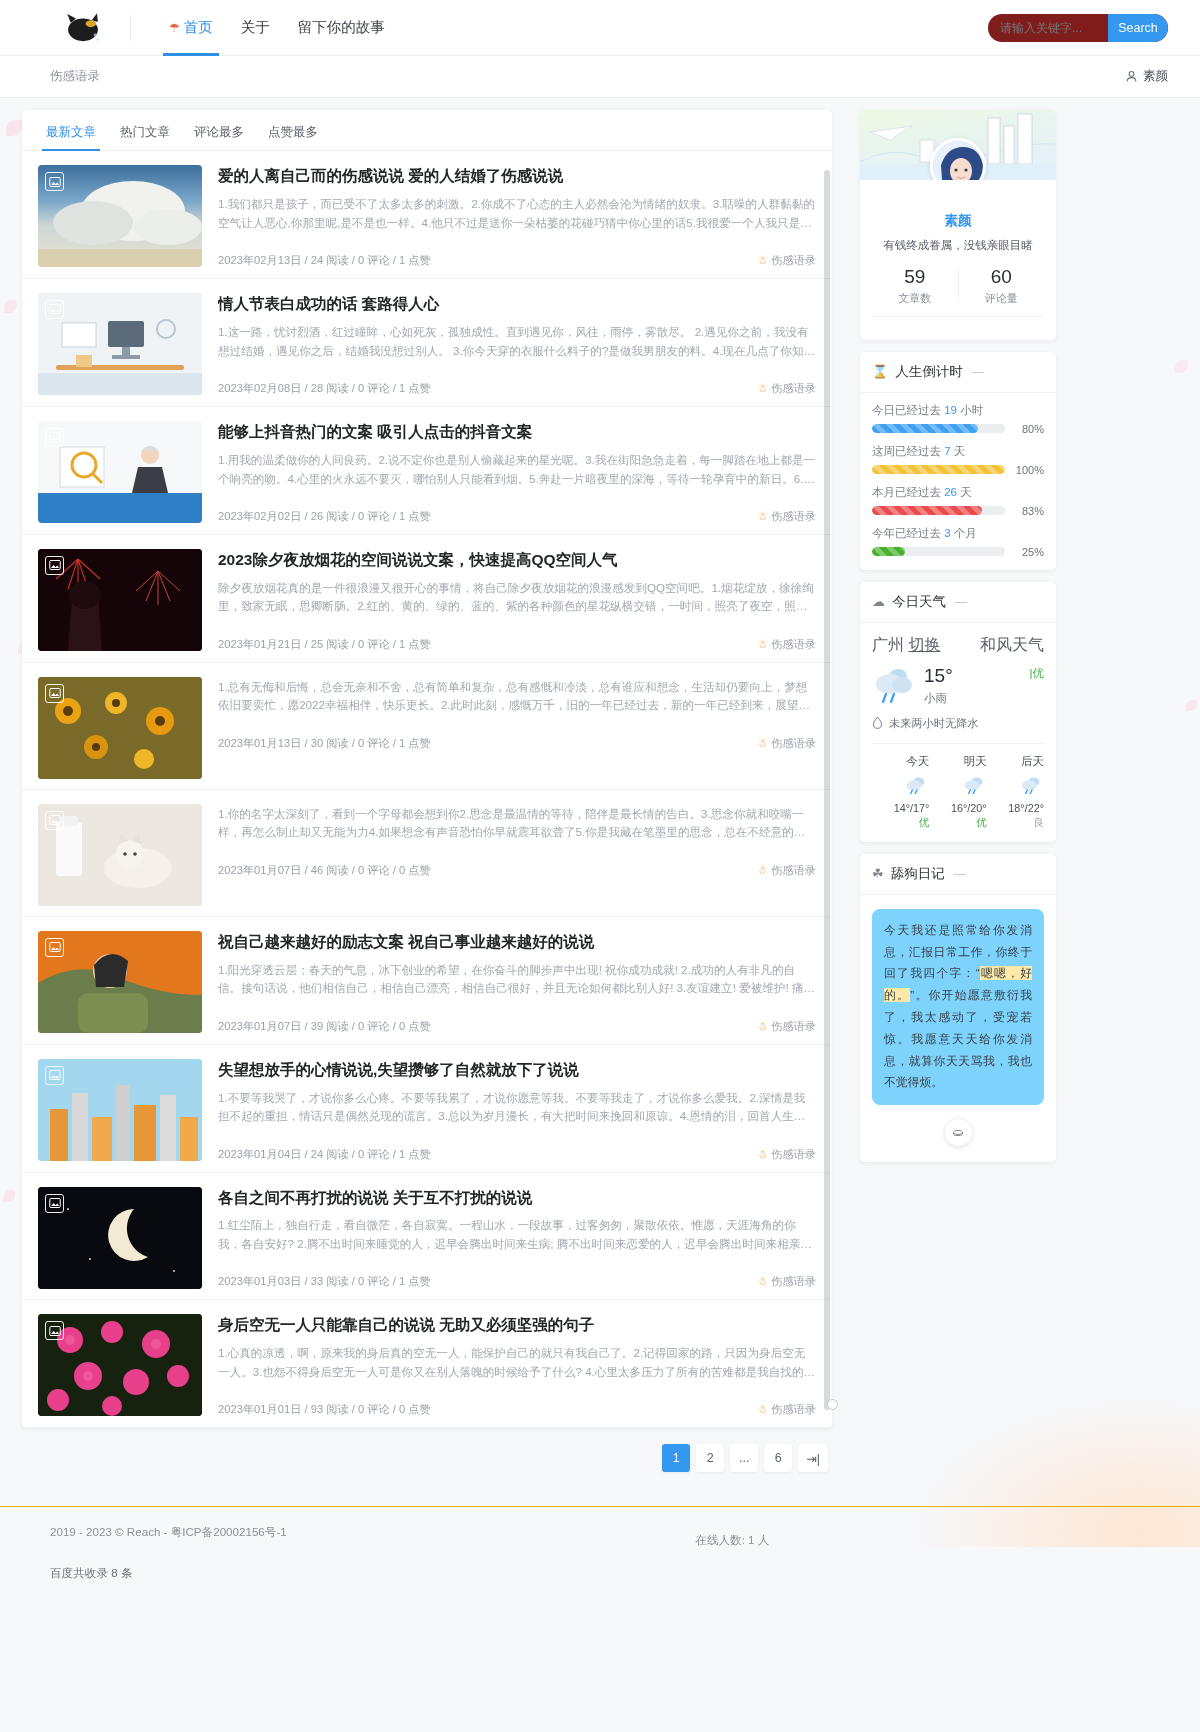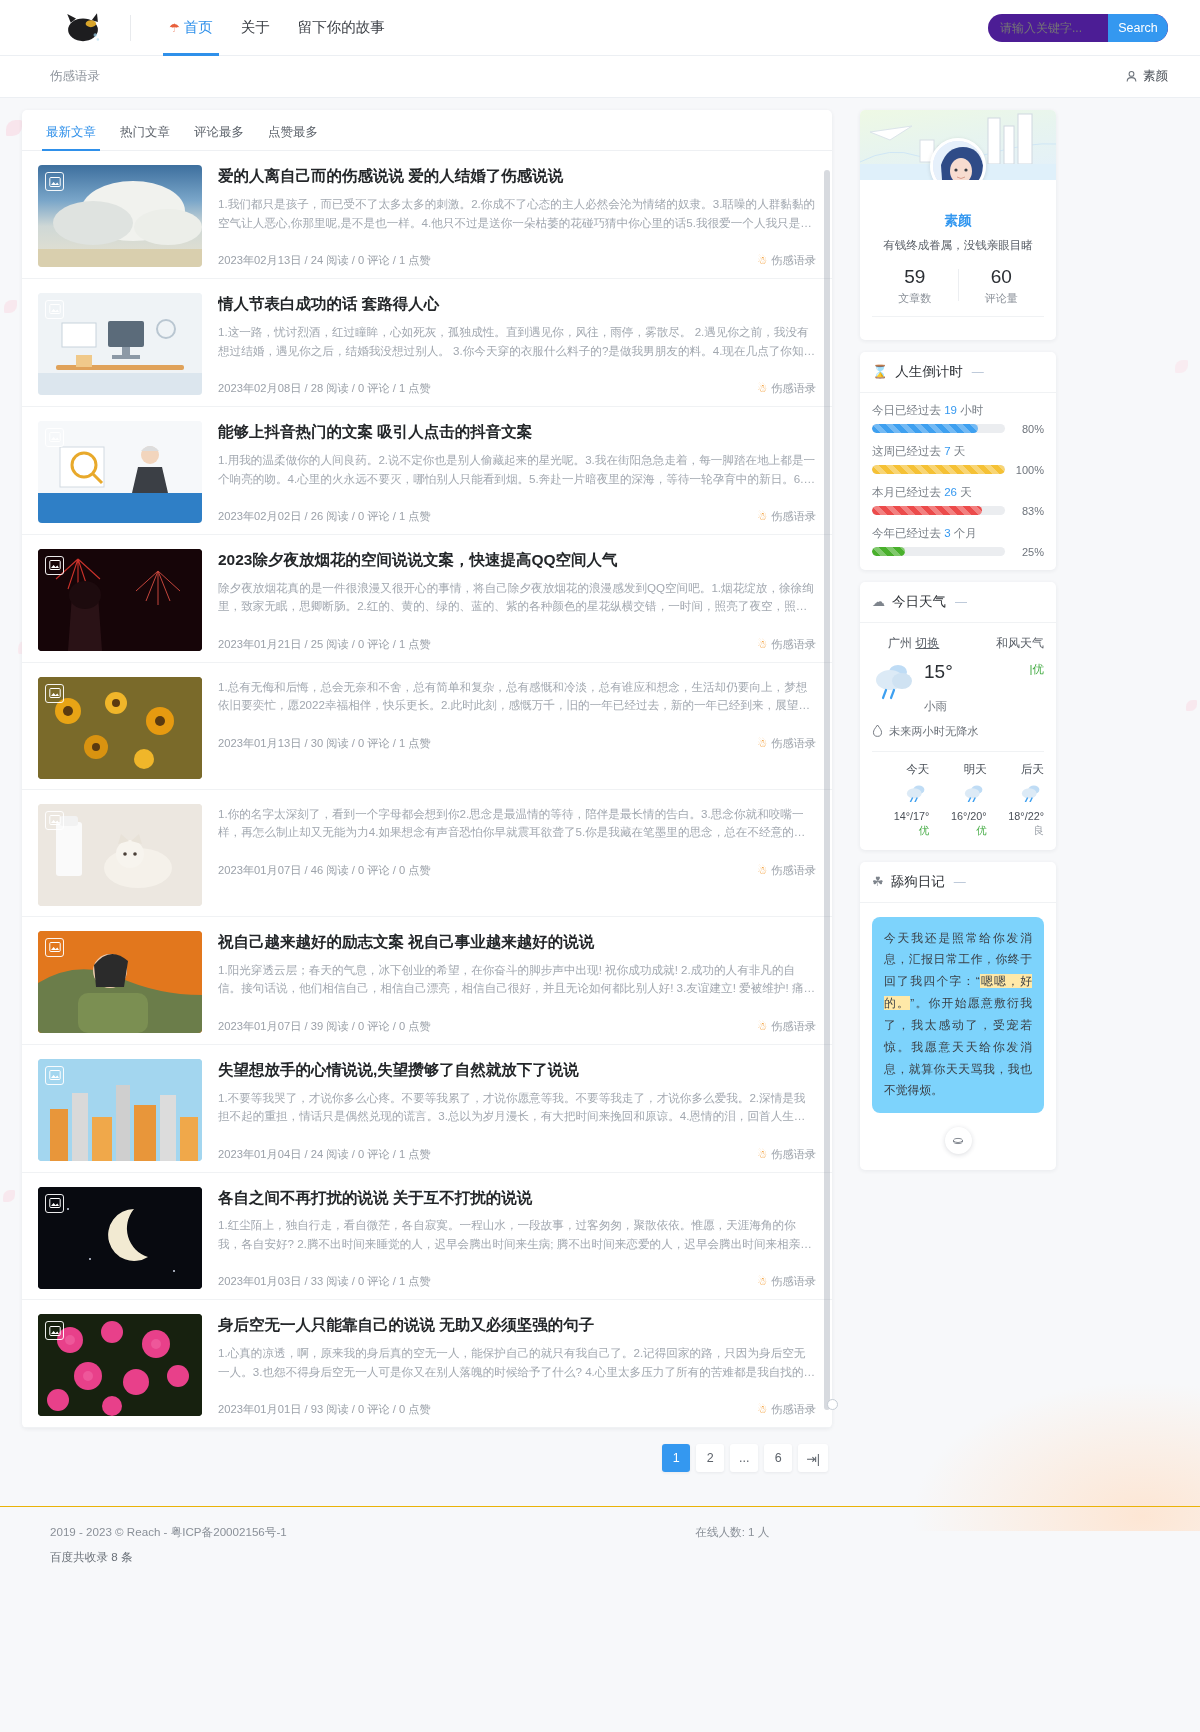--- a/index.html
+++ b/index.html
@@ -26,21 +26,21 @@
     font-size: 14.5px; color: #3b3f45; padding: 0 14px; height: 56px;
     display: flex; align-items: center; cursor: pointer; position: relative;
   }
   .nav-item.active { color: #2f90ea; }
   .nav-item.active::after {
     content: ""; position: absolute; left: 8px; right: 8px; bottom: 0; height: 2.5px; background: #2f90ea;
   }
   .nav-item .home-ico { display: inline-block; margin-right: 4px; font-size: 12px; color: #e8603c; }
   .nav-spacer { flex: 1; }
   .search-wrap {
-    display: flex; align-items: center; background: #4c1d95; border-radius: 16px; overflow: hidden;
+    display: flex; align-items: center; background: #7f1d1d; border-radius: 16px; overflow: hidden;
     height: 28px; width: 180px; margin-right: 10px;
   }
   .search-input {
     border: 0; outline: none; background: transparent; font-size: 12px; color: #9aa0a8;
     padding: 0 12px; width: 120px; height: 28px; font-family: inherit;
   }
   .search-btn {
     background: #3498f0; color: #fff; border: 0; height: 28px; width: 60px; font-size: 12.5px;
     border-radius: 0 16px 16px 0; cursor: pointer; font-family: inherit;
   }
@@ -138,27 +138,27 @@
   .cd-row { margin-bottom: 9px; }
   .cd-label { font-size: 11.5px; color: #7a8088; margin-bottom: 5px; }
   .cd-label b { color: #3498f0; font-weight: 400; }
   .cd-bar-line { display: flex; align-items: center; gap: 7px; }
   .cd-track { flex: 1; height: 9px; border-radius: 6px; background: #ebedf0; overflow: hidden; }
   .cd-fill { height: 100%; border-radius: 6px; background-size: 14px 14px; }
   .cd-pct { font-size: 11px; color: #6e747c; width: 32px; text-align: right; }
 
   
   .w-body { padding: 12px; }
-  .w-top { display: flex; font-size: 12px; color: #5a6068; margin-bottom: 10px; margin-left: 16px; }
+  .w-top { display: flex; font-size: 16px; color: #5a6068; margin-bottom: 10px; }
   .w-city u { text-decoration: underline; cursor: pointer; }
   .w-src { margin-left: auto; color: #5a6068; }
   .w-mid { display: flex; align-items: flex-start; gap: 8px; }
   .w-icon { width: 44px; height: 40px; position: relative; }
   .w-temp { font-size: 19px; color: #2b2f34; line-height: 1.1; }
-  .w-cond { font-size: 11.5px; color: #6b7179; margin-top: 16px; }
+  .w-cond { font-size: 11.5px; color: #6b7179; margin-top: 4px; }
   .w-aqi { margin-left: auto; font-size: 11.5px; color: #3fa93f; }
   .w-aqi i { font-style: normal; color: #3fa93f; }
   .w-note { font-size: 11.2px; color: #6b7179; margin-top: 10px; display: flex; align-items: center; gap: 6px; }
   .w-sep { border-top: 1px solid #f0f2f4; margin: 12px 0 10px; }
   .w-days { display: flex; text-align: right; }
   .w-day { flex: 1; }
   .w-day .dn { font-size: 11.5px; color: #4a5058; }
   .w-day .di { margin: 6px 0 4px; }
   .w-day .dt { font-size: 10.8px; color: #4a5058; }
   .w-day .dq { font-size: 10.5px; color: #3fa93f; margin-top: 2px; }
@@ -174,21 +174,21 @@
   .d-refresh { display: flex; justify-content: center; margin-top: 14px; }
   .d-btn {
     width: 27px; height: 27px; border-radius: 50%; background: #fff; box-shadow: 0 1px 5px rgba(30,40,60,.16);
     display: flex; align-items: center; justify-content: center; cursor: pointer; font-size: 12px; color: #7e848c;
   }
 
   
   .footer { margin-top: 20px; border-top: 1px solid #eab308; padding: 18px 22px 26px; position: relative; z-index: 3; }
   .f-row { display: flex; font-size: 11.6px; color: #8a9098; }
   .f-left { margin-left: 28px; }
-  .f-center { margin: 0 auto; text-align: right; }
+  .f-center { margin: 8px auto; text-align: right; }
   .f-sub { font-size: 11.6px; color: #6a7078; font-style: italic; font-weight: 700; margin: 10px 0 0 28px; }
   .f-sub span { font-weight: 400; font-style: normal; }
 
   
   .scroll-thumb { position: absolute; right: 2px; width: 6px; border-radius: 3px; background: rgba(130,140,155,.32); }
 </style>
 </head>
 <body>
 
 <div class="petal" style="left:6px;top:120px;width:16px;height:16px;background:#f9d6e0;"></div>

